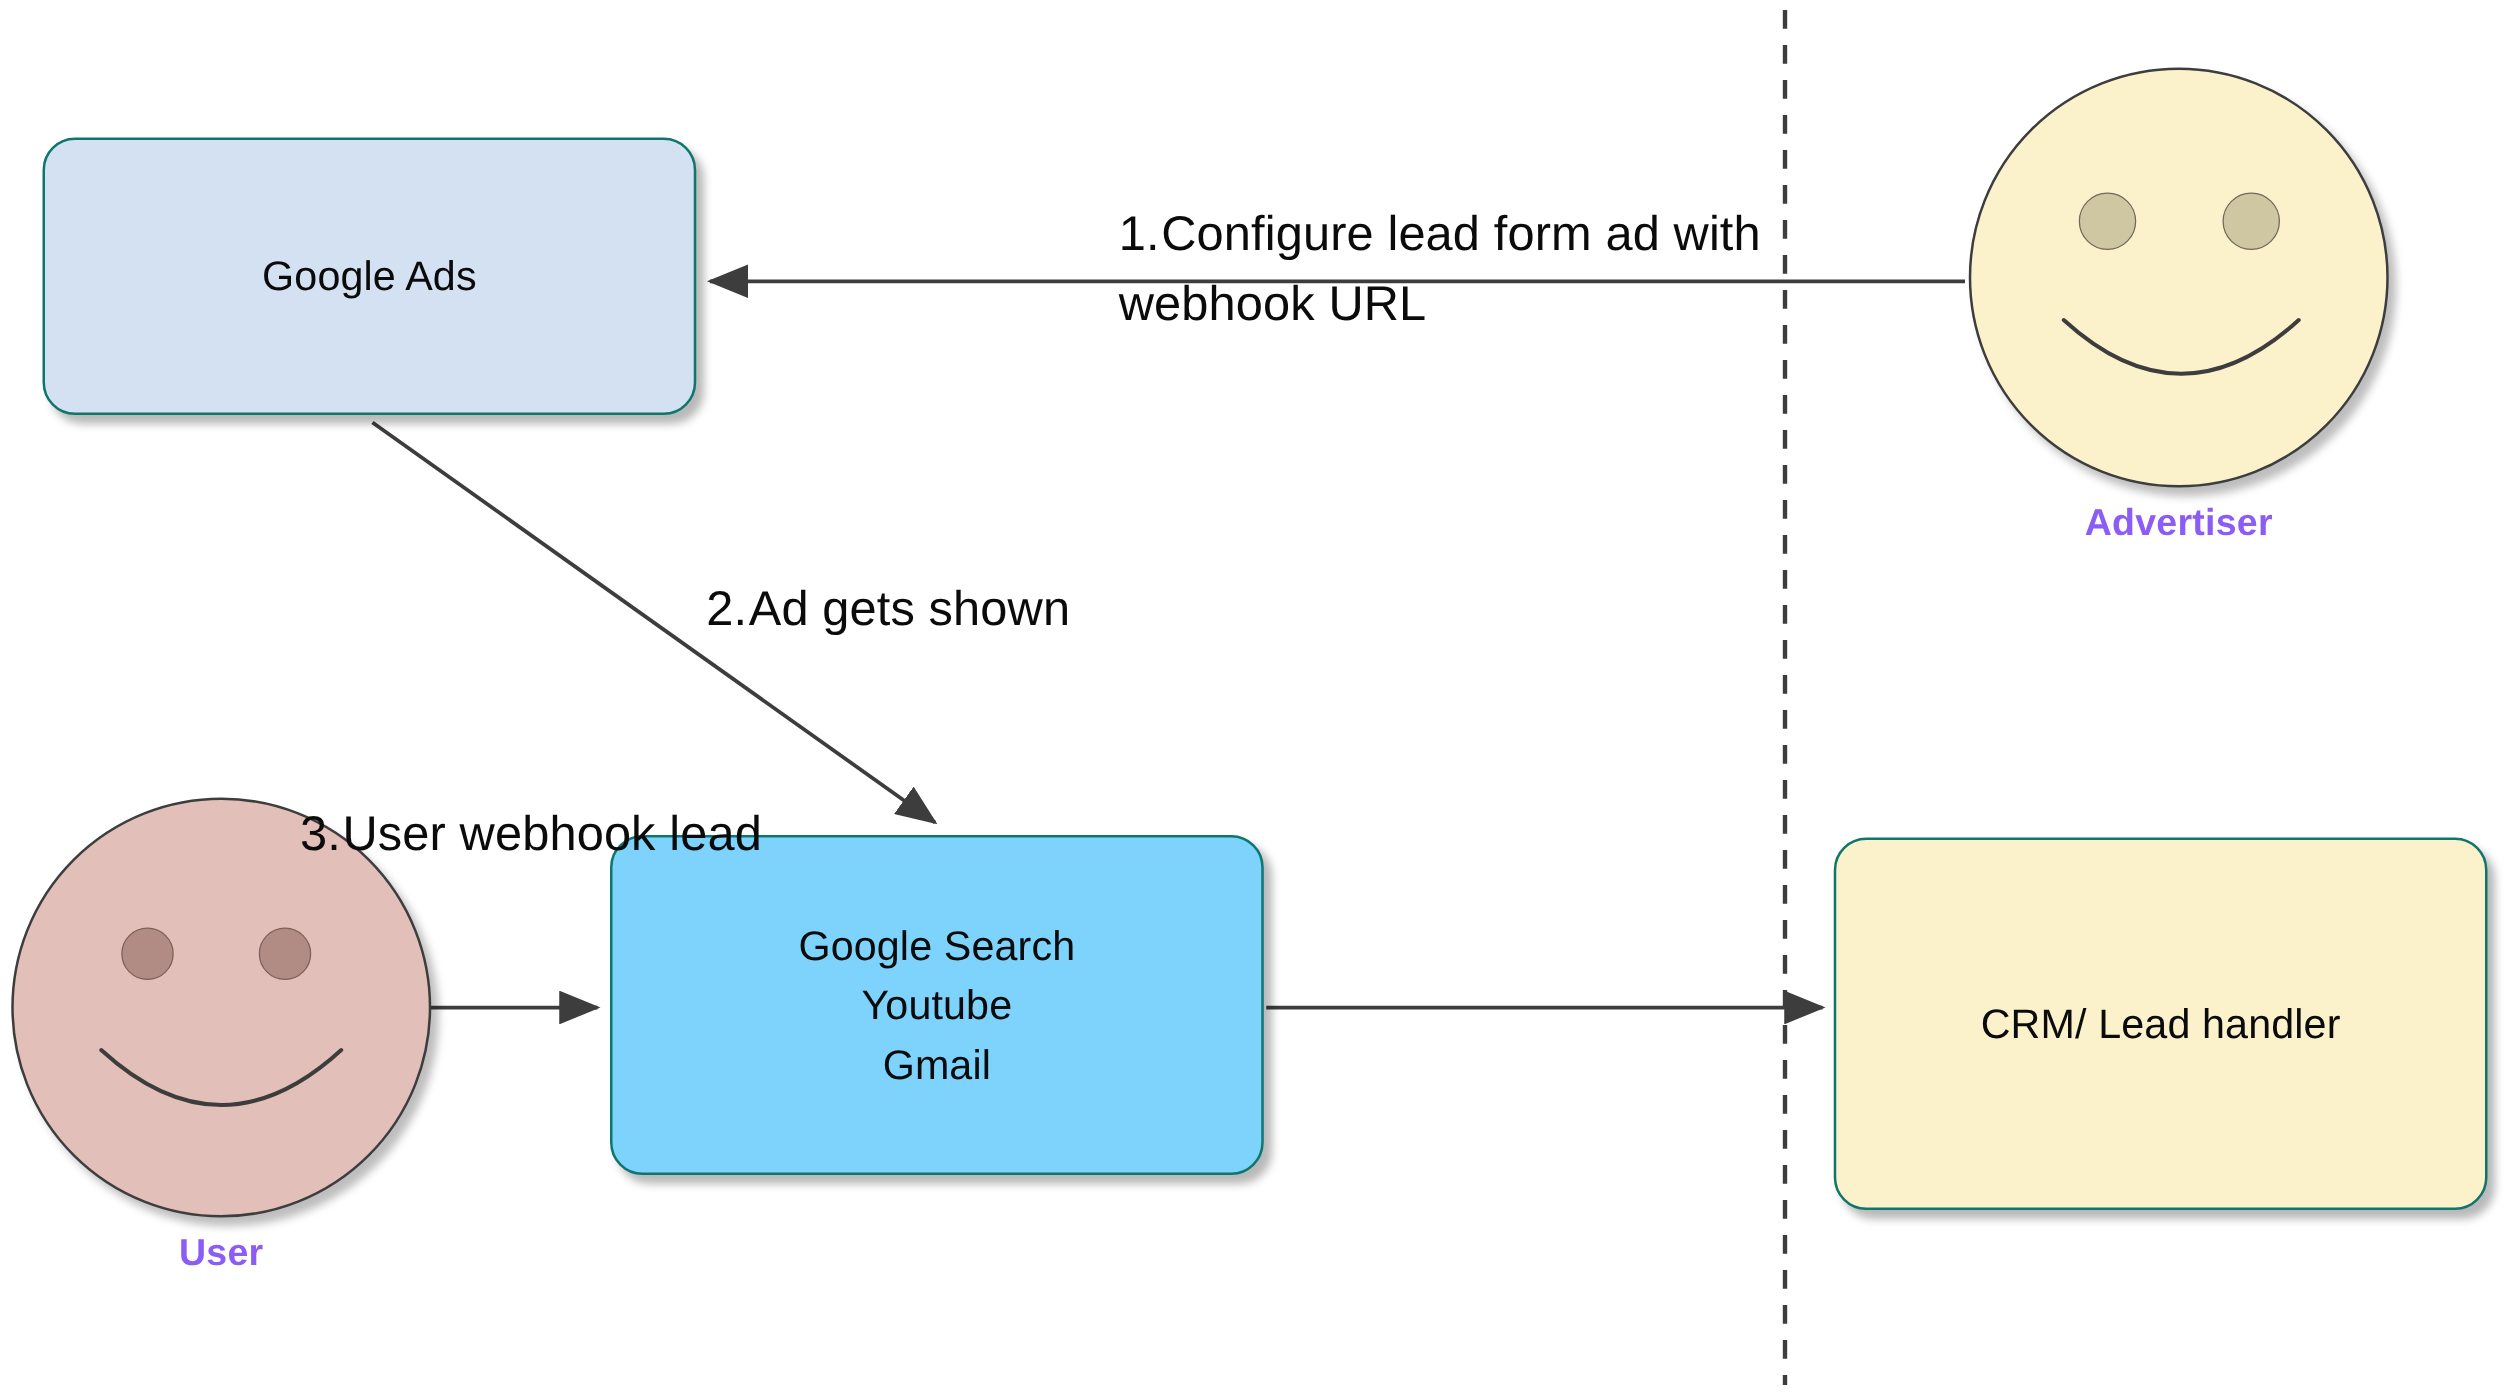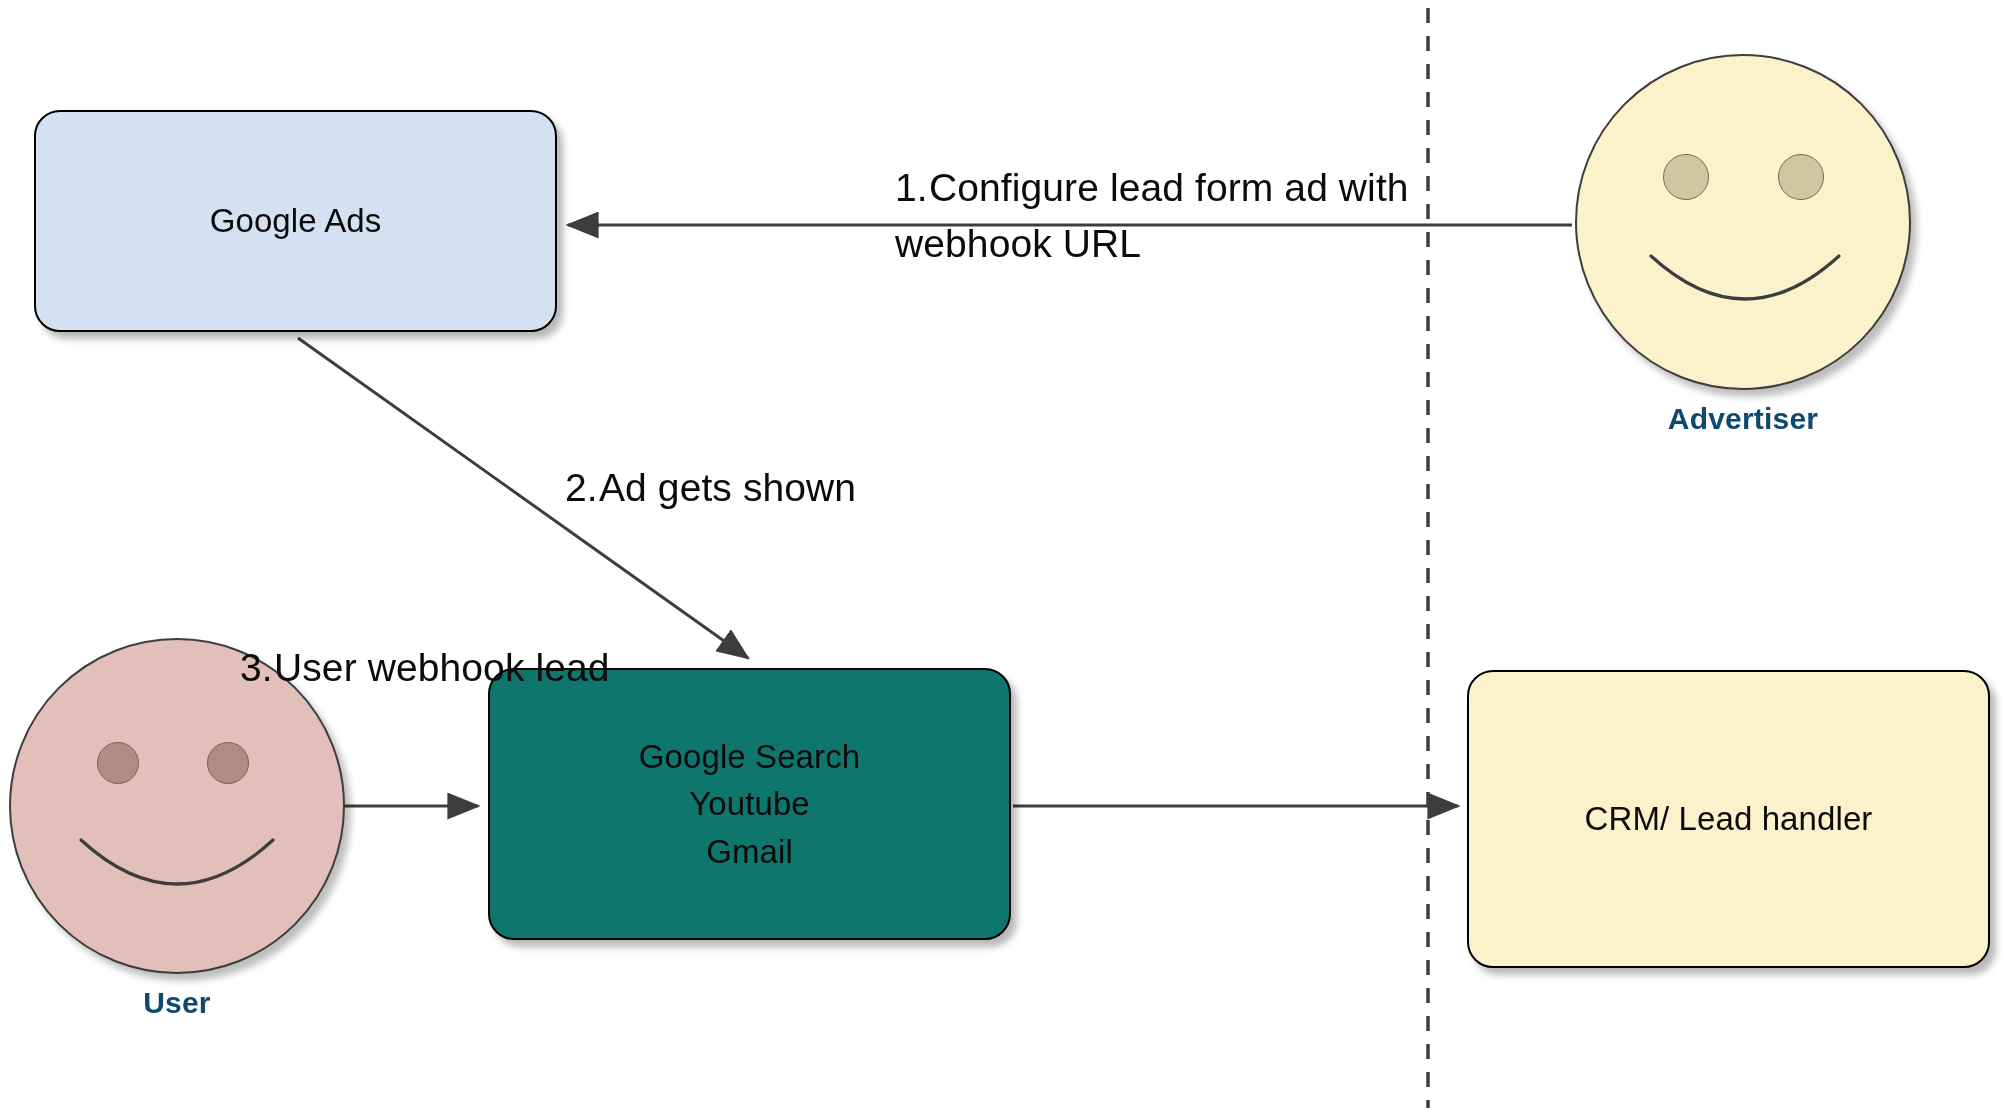--- a/index.html
+++ b/index.html
@@ -26,21 +26,21 @@
     top: 0;
     width: 2004px;
     height: 1116px;
     pointer-events: none;
   }
 
   
   .node-box {
     position: absolute;
     box-sizing: border-box;
-    border: 2px solid #000000;
+    border: 2px solid #0f766e;
     border-radius: 26px;
     display: flex;
     align-items: center;
     justify-content: center;
     text-align: center;
     color: #0b0b0b;
     box-shadow: 6px 7px 7px rgba(0,0,0,0.28);
   }
   .node-box .node-label {
     font-size: 33px;
@@ -89,21 +89,21 @@
   }
   .actor-smile {
     position: absolute;
   }
   .actor-name {
     position: absolute;
     width: 100%;
     text-align: center;
     font-size: 30px;
     font-weight: bold;
-    color: #0c4a6e;
+    color: #8b5cf6;
     letter-spacing: 0.2px;
   }
 
   #actor-advertiser {
     left: 1575px;
     top: 54px;
     width: 336px;
     height: 336px;
   }
   #actor-advertiser .actor-face {
@@ -170,21 +170,21 @@
 
     <line x1="344" y1="806" x2="478" y2="806" stroke="#3d3d3d" stroke-width="3" marker-end="url(#arrowhead)"></line>
 
     <line x1="1013" y1="806" x2="1458" y2="806" stroke="#3d3d3d" stroke-width="3" marker-end="url(#arrowhead)"></line>
   </svg>
 
   <div class="node-box" id="node-google-ads" style="background:#d4e1f2;">
     <span class="node-label">Google Ads</span>
   </div>
 
-  <div class="node-box" id="node-google-surfaces" style="background:#0f766e;">
+  <div class="node-box" id="node-google-surfaces" style="background:#7dd3fc;">
     <span class="node-label">Google Search
 Youtube
 Gmail</span>
   </div>
 
   <div class="node-box" id="node-crm" style="background:#fbf2cc;">
     <span class="node-label">CRM/ Lead handler</span>
   </div>
 
   <div class="actor" id="actor-advertiser">

